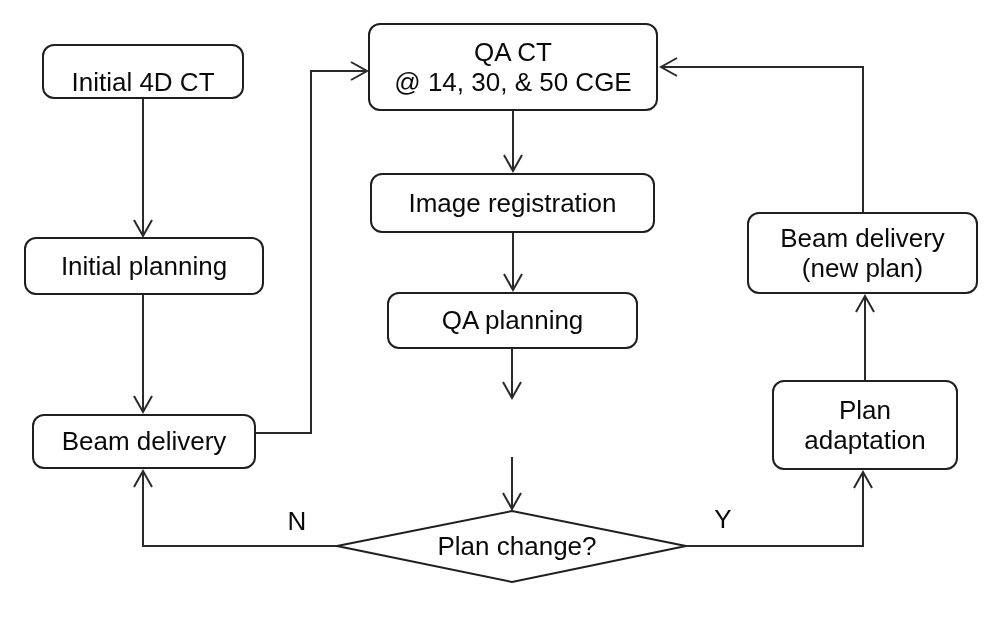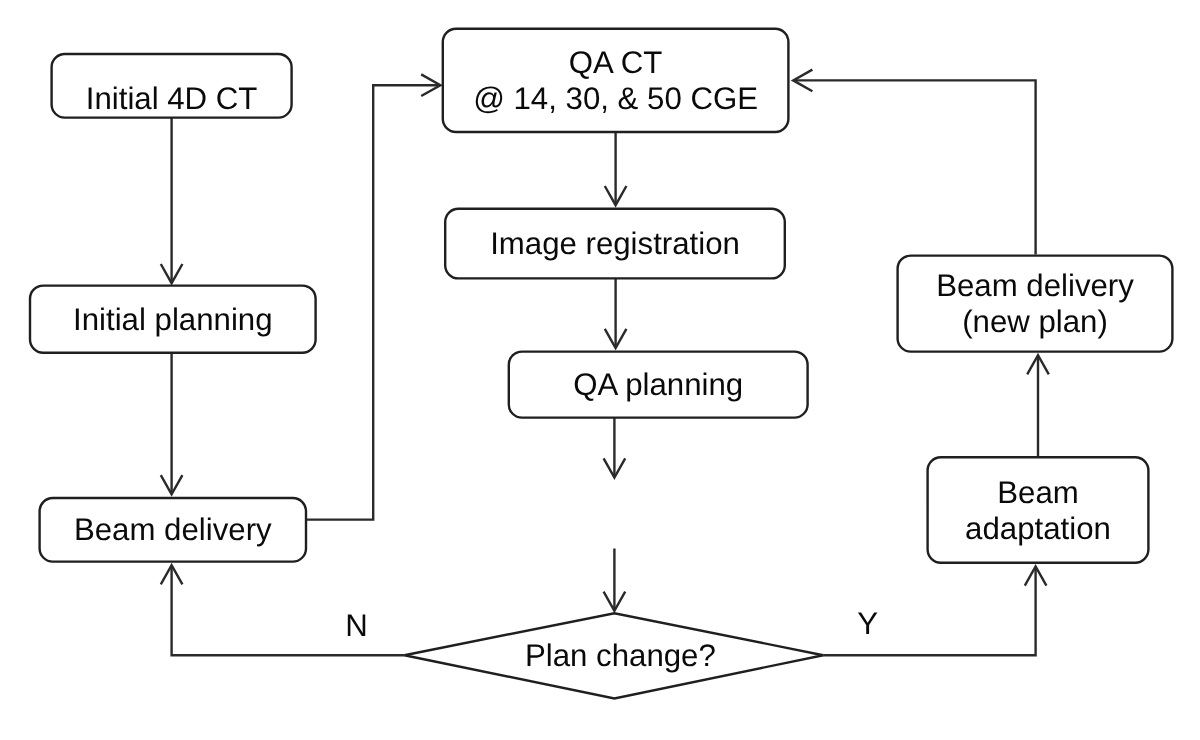--- a/index.html
+++ b/index.html
@@ -107,32 +107,32 @@
 
   <div class="node" style="left:368px; top:23px; width:290px; height:88px;text-align:right;">
     <span>QA CT</span>
     <span>@ 14, 30, &amp; 50 CGE</span>
   </div>
 
   <div class="node" style="left:370px; top:173px; width:285px; height:60px;">
     <span>Image registration</span>
   </div>
 
-  <div class="node" style="left:387px; top:292px; width:251px; height:57px;margin-left:36px;">
+  <div class="node" style="left:387px; top:292px; width:251px; height:57px;">
     <span>QA planning</span>
   </div>
 
 
   <div class="node" style="left:747px; top:212px; width:231px; height:82px;">
     <span>Beam delivery</span>
     <span>(new plan)</span>
   </div>
 
   <div class="node" style="left:772px; top:380px; width:186px; height:90px;">
-    <span>Beam</span>
+    <span>Plan</span>
     <span>adaptation</span>
   </div>
 
   <div class="floating-label" style="left:397px; top:532px; width:240px;">Plan change?</div>
 
   <div class="floating-label" style="left:282px; top:507px; width:30px;">N</div>
 
   <div class="floating-label" style="left:708px; top:505px; width:30px;">Y</div>
 
 </div>

